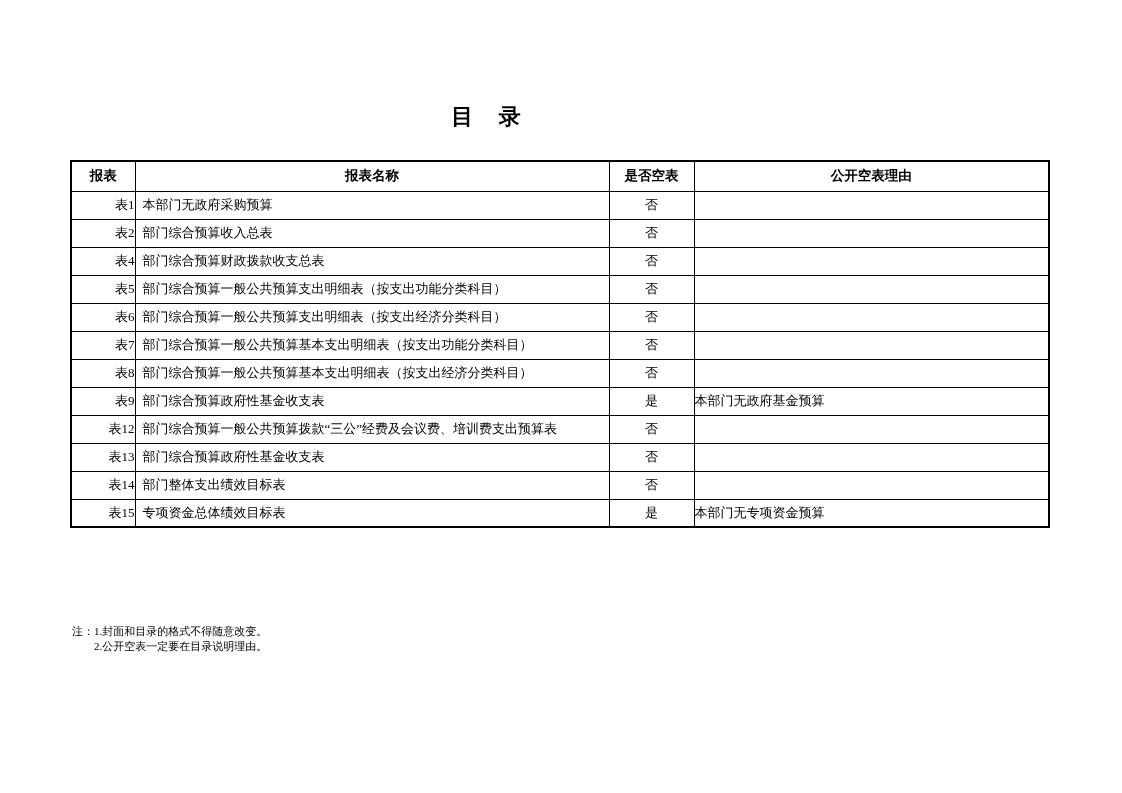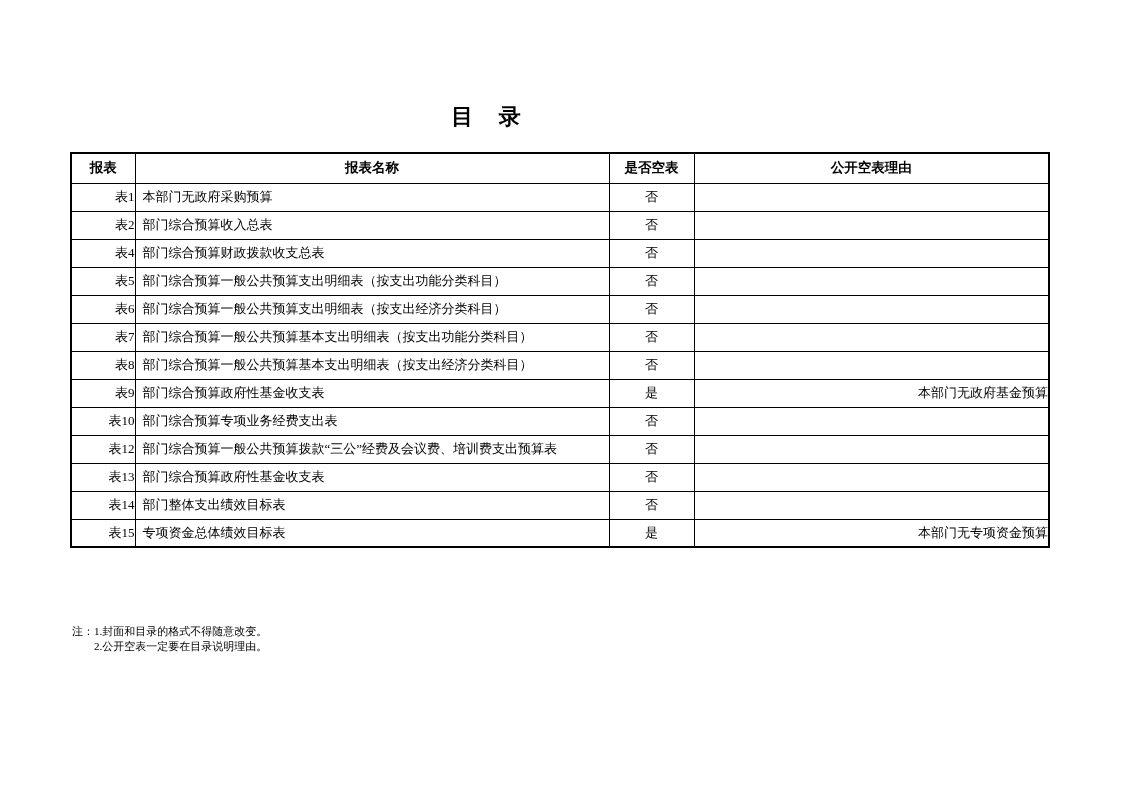--- a/index.html
+++ b/index.html
@@ -19,21 +19,21 @@
     width: 960px;
     text-align: center;
     font-size: 22px;
     font-weight: bold;
     letter-spacing: 10px;
     text-indent: 10px; 
     padding-left: 12px;
   }
   .toc-table {
     position: absolute;
-    top: 152px;
+    top: 160px;
     left: 70px;
     width: 978px;
     border-collapse: collapse;
     table-layout: fixed;
     font-size: 13px;
   }
   .toc-table th, .toc-table td {
     border: 1px solid #000000;
     vertical-align: middle;
     white-space: nowrap;
@@ -47,21 +47,21 @@
     font-size: 13.5px;
   }
   .toc-table tbody td { height: 28px; }
   .col-id     { width: 64px; }
   .col-name   { width: 474px; }
   .col-empty  { width: 85px; }
   .col-reason { width: 355px; }
   td.cell-id     { text-align: right; }
   td.cell-name   { text-align: left; padding-left: 7px; }
   td.cell-empty  { text-align: center; }
-  td.cell-reason { text-align: right; }
+  td.cell-reason { text-align: left; }
   .notes {
     position: absolute;
     top: 624px;
     left: 72px;
     font-size: 11px;
     line-height: 15px;
   }
   .note-line2 { padding-left: 22px; }
 </style>
 </head>
@@ -136,26 +136,20 @@
         <td class="cell-reason"></td>
       </tr>
 
       <tr>
         <td class="cell-id">表9</td>
         <td class="cell-name">部门综合预算政府性基金收支表</td>
         <td class="cell-empty">是</td>
         <td class="cell-reason">本部门无政府基金预算</td>
       </tr>
 
-      <tr>
-        <td class="cell-id">表10</td>
-        <td class="cell-name">部门综合预算专项业务经费支出表</td>
-        <td class="cell-empty">否</td>
-        <td class="cell-reason"></td>
-      </tr>
 
 
       <tr>
         <td class="cell-id">表12</td>
         <td class="cell-name">部门综合预算一般公共预算拨款“三公”经费及会议费、培训费支出预算表</td>
         <td class="cell-empty">否</td>
         <td class="cell-reason"></td>
       </tr>
 
       <tr>

